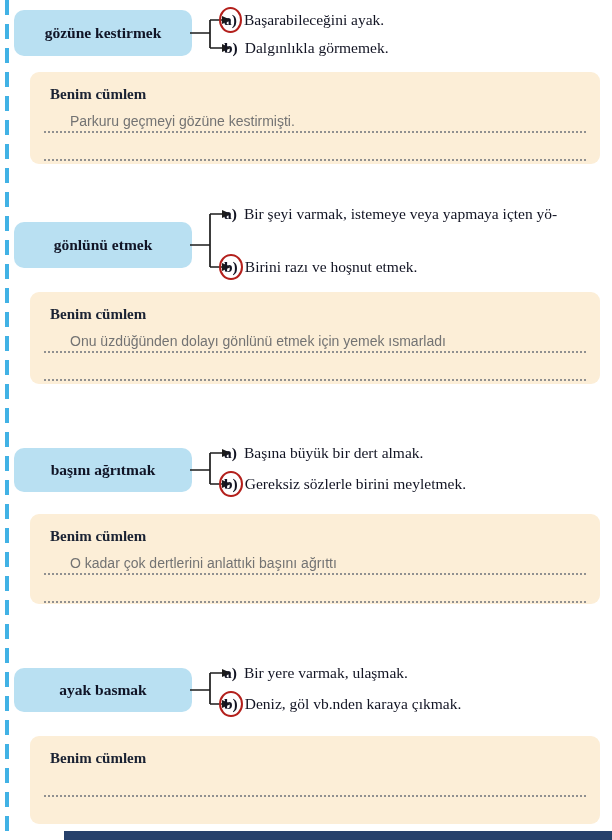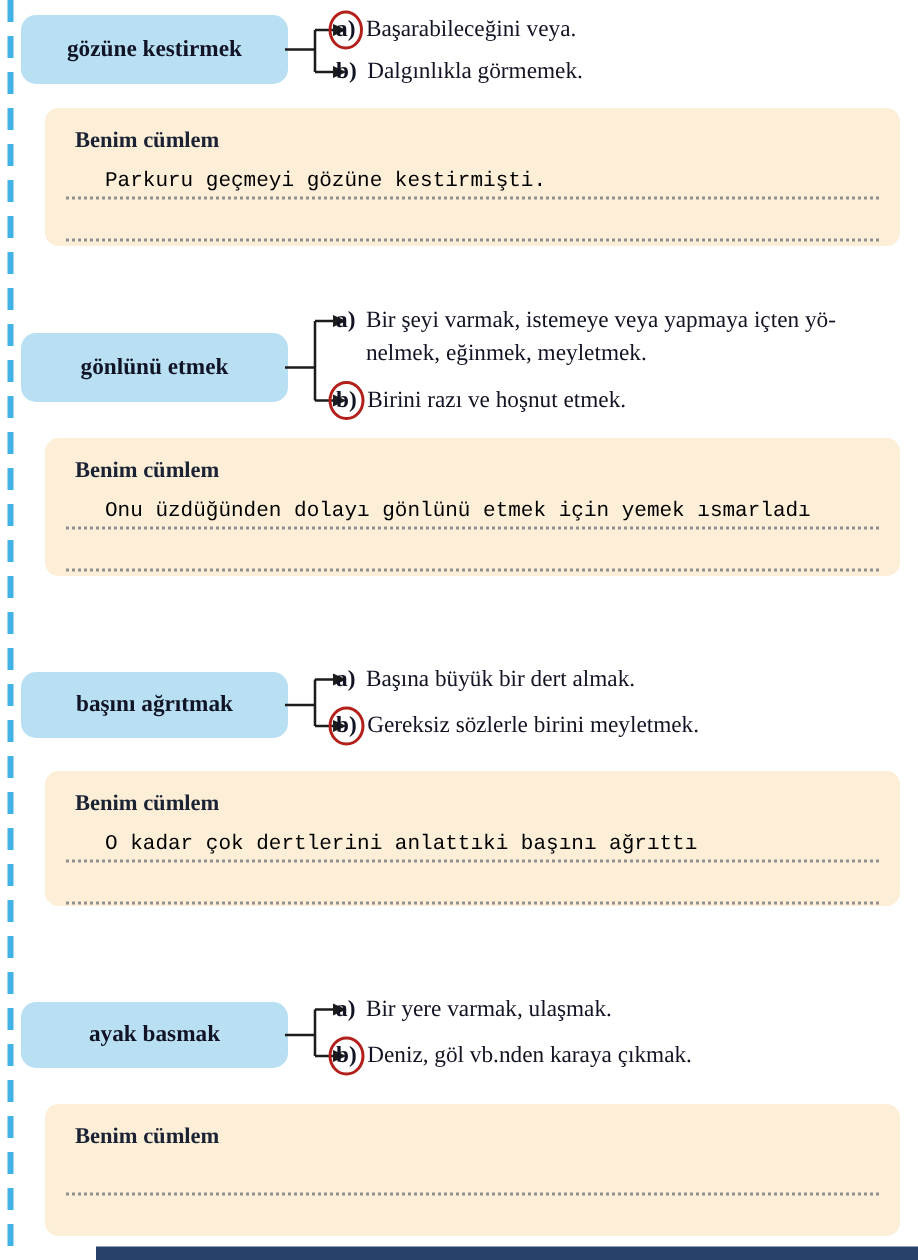--- a/index.html
+++ b/index.html
@@ -45,22 +45,22 @@
   }
   .benim-title{
     font-weight:bold;font-size:15px;color:#1a2233;margin:2px 0 2px 6px;
   }
   .write-line{
     border-bottom:2px dotted #909090;height:28px;
     display:flex;align-items:flex-end;
     padding:0 2px 2px 26px;box-sizing:border-box;
   }
   .answer{
-    color:#000000;font-size:14px;
-    font-family:Liberation Mono, monospace;
+    color:#737373;font-size:14px;
+    font-family:Liberation Sans, sans-serif;
     white-space:nowrap;
   }
 </style>
 </head>
 <body>
 
 <div id="page">
 
   <div class="margin-line"></div>
 
@@ -69,21 +69,21 @@
       <span>gözüne kestirmek</span>
     </div>
     <svg class="connector" style="top:10px;" width="44" height="58" viewBox="0 0 44 58">
       <path d="M2,23 H22 M22,10 V38 M22,10 H34 M22,38 H34"></path>
       <polygon points="34,6 43,10 34,14"></polygon>
       <polygon points="34,34 43,38 34,42"></polygon>
     </svg>
     <div class="option" style="top:9px;">
       <span class="opt-label" data-circled="true">a)</span>
       <div class="opt-text">
-        <span>Başarabileceğini veya.</span>
+        <span>Başarabileceğini ayak.</span>
         <span></span>
       </div>
     </div>
     <div class="option" style="top:37px;">
       <span class="opt-label" data-circled="false">b)</span>
       <div class="opt-text">
         <span>Dalgınlıkla görmemek.</span>
         <span></span>
       </div>
     </div>
@@ -102,21 +102,20 @@
     </div>
     <svg class="connector" style="top:204px;" width="44" height="83" viewBox="0 0 44 83">
       <path d="M2,41 H22 M22,10 V63 M22,10 H34 M22,63 H34"></path>
       <polygon points="34,6 43,10 34,14"></polygon>
       <polygon points="34,59 43,63 34,67"></polygon>
     </svg>
     <div class="option" style="top:203px;">
       <span class="opt-label" data-circled="false">a)</span>
       <div class="opt-text">
         <span>Bir şeyi varmak, istemeye veya yapmaya içten yö-</span>
-        <span>nelmek, eğinmek, meyletmek.</span>
       </div>
     </div>
     <div class="option" style="top:256px;">
       <span class="opt-label" data-circled="true">b)</span>
       <div class="opt-text">
         <span>Birini razı ve hoşnut etmek.</span>
         <span></span>
       </div>
     </div>
     <div class="benim-box" style="top:292px;height:92px;">

